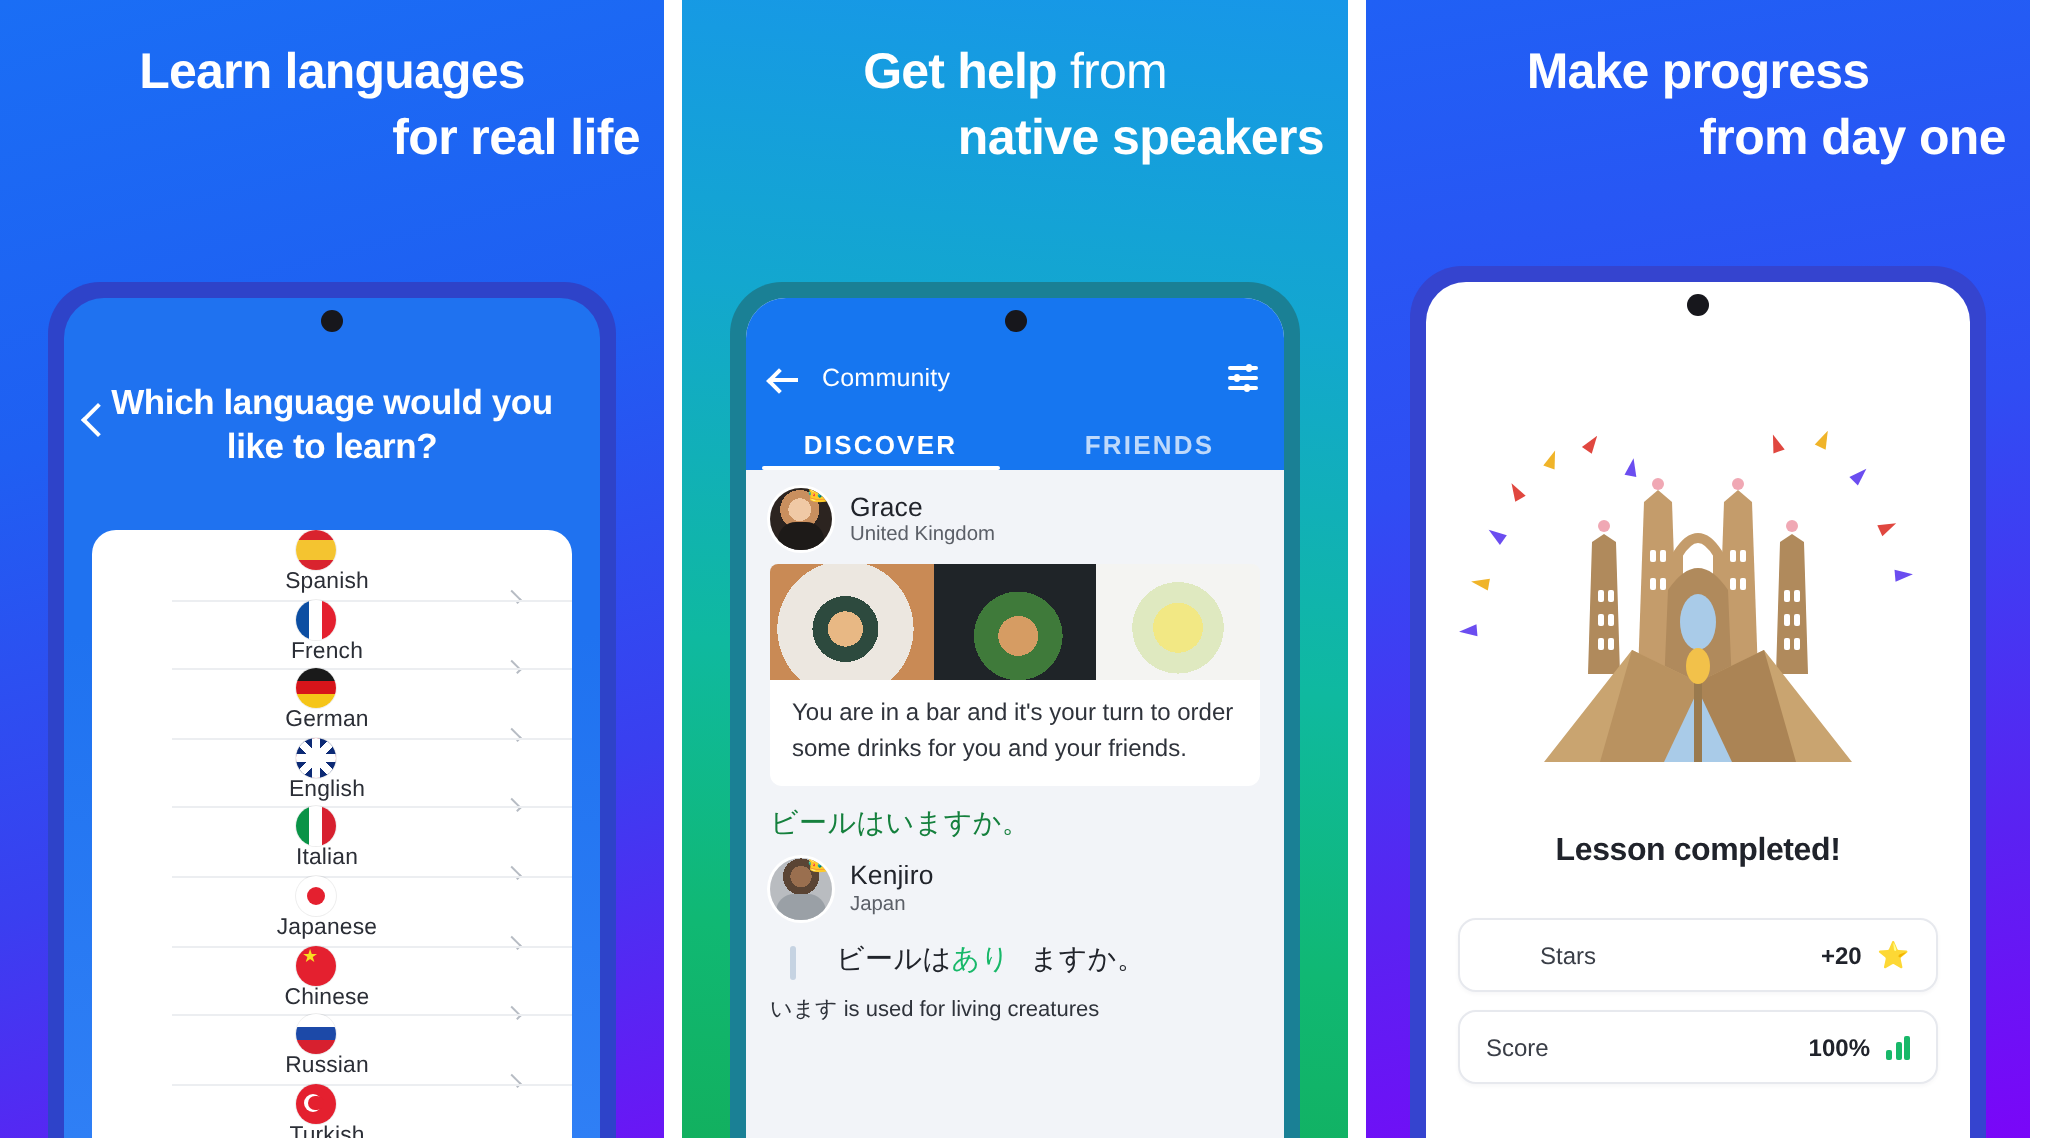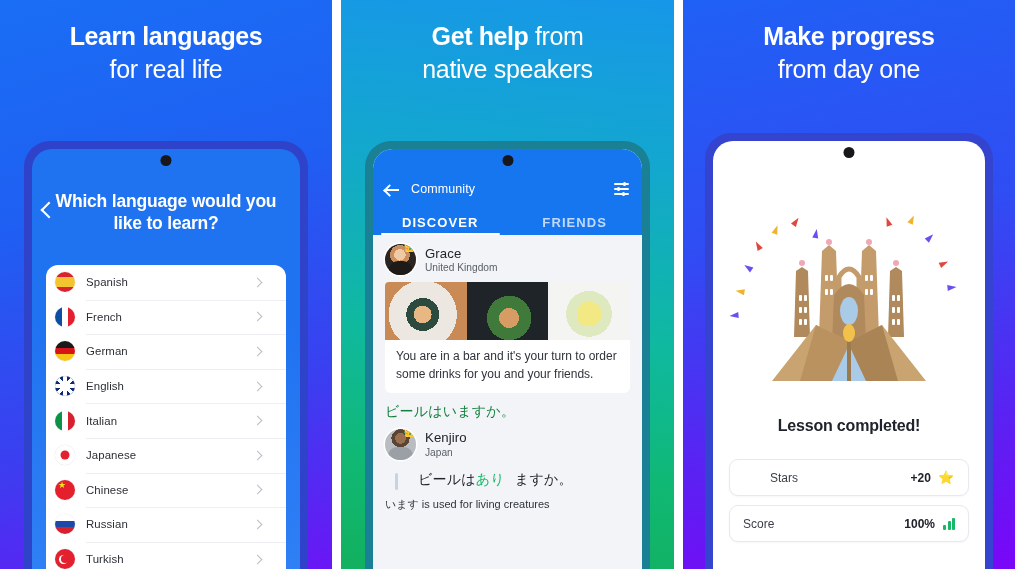--- a/index.html
+++ b/index.html
@@ -12,21 +12,21 @@
   .panel.p1 { width:332px; background:linear-gradient(165deg,#1a6ef5 0%,#1f5ff2 35%,#3a3ff0 70%,#6a16f5 100%); }
   .gap { width:9px; height:569px; background:#ffffff; flex:none; }
   .panel.p2 { width:333px; background:linear-gradient(185deg,#1797e8 0%,#13a7cf 28%,#0fb9a0 58%,#10b873 82%,#12b05f 100%); }
   .panel.p3 { width:332px; background:linear-gradient(170deg,#2060f5 0%,#2f4df3 40%,#5a22f2 75%,#7a06f8 100%); }
 
   
   .headline { position:absolute; left:0; right:0; top:22px; text-align:center;
     color:#ffffff; line-height:1.16; padding:0 12px; }
   .headline .l1 { font-size:25px; font-weight:700; letter-spacing:-.4px; display:block; }
   .headline .l1 .thin { font-weight:400; }
-  .headline .l2 { font-size:25px; font-weight:400; letter-spacing:-.3px; display:block; margin-top:4px; }
+  .headline .l2 { font-size:25px; font-weight:700; letter-spacing:-.3px; display:block; margin-top:4px;text-align:right; }
 
   
   .phone { position:absolute; border-radius:26px 26px 0 0; overflow:hidden; }
   .phone .screen { position:absolute; left:8px; right:8px; top:8px; bottom:0;
     border-radius:20px 20px 0 0; overflow:hidden; }
   .camera { position:absolute; width:11px; height:11px; border-radius:50%; background:#17171c;
     left:50%; transform:translateX(-50%); top:14px; z-index:30; }
 
   
   .p1 .phone { left:24px; top:141px; width:284px; height:428px; background:#2e43c9; }
@@ -41,21 +41,21 @@
   .p3 .screen { background:#ffffff; }
 
   
   .q-head { position:absolute; left:0; right:0; top:41px; text-align:center; color:#fff;
     font-size:17.5px; font-weight:700; line-height:1.28; letter-spacing:-.2px; padding:0 18px; }
   .back-chev { position:absolute; left:11px; top:55px; width:12px; height:12px;
     border-left:2.4px solid #fff; border-bottom:2.4px solid #fff; transform:rotate(45deg); }
 
   .lang-card { position:absolute; left:14px; right:14px; top:116px; bottom:0;
     background:#fff; border-radius:12px 12px 0 0; overflow:hidden; }
-  .lang-row { display:flex; align-items:center; height:34.6px; padding:0 25px 0 9px; position:relative; }
+  .lang-row { display:flex; align-items:center; height:34.6px; padding:0 25px 0 9px; position:relative;flex-direction:column; }
   .lang-row + .lang-row::before { content:""; position:absolute; left:40px; right:0; top:0;
     height:1px; background:#eceef1; }
   .flag { width:20px; height:20px; border-radius:50%; flex:none; overflow:hidden;
     position:relative; box-shadow:0 0 0 .5px rgba(0,0,0,.07); }
   .lang-name { margin-left:11px; font-size:11.4px; color:#2b2e36; letter-spacing:.1px; }
   .chev { margin-left:auto; width:7px; height:7px; border-right:1.9px solid #b7bcc4;
     border-top:1.9px solid #b7bcc4; transform:rotate(45deg); }
 
   
   .f-es { background:linear-gradient(#d9232e 0 26%,#f4c430 26% 74%,#d9232e 74% 100%); }

